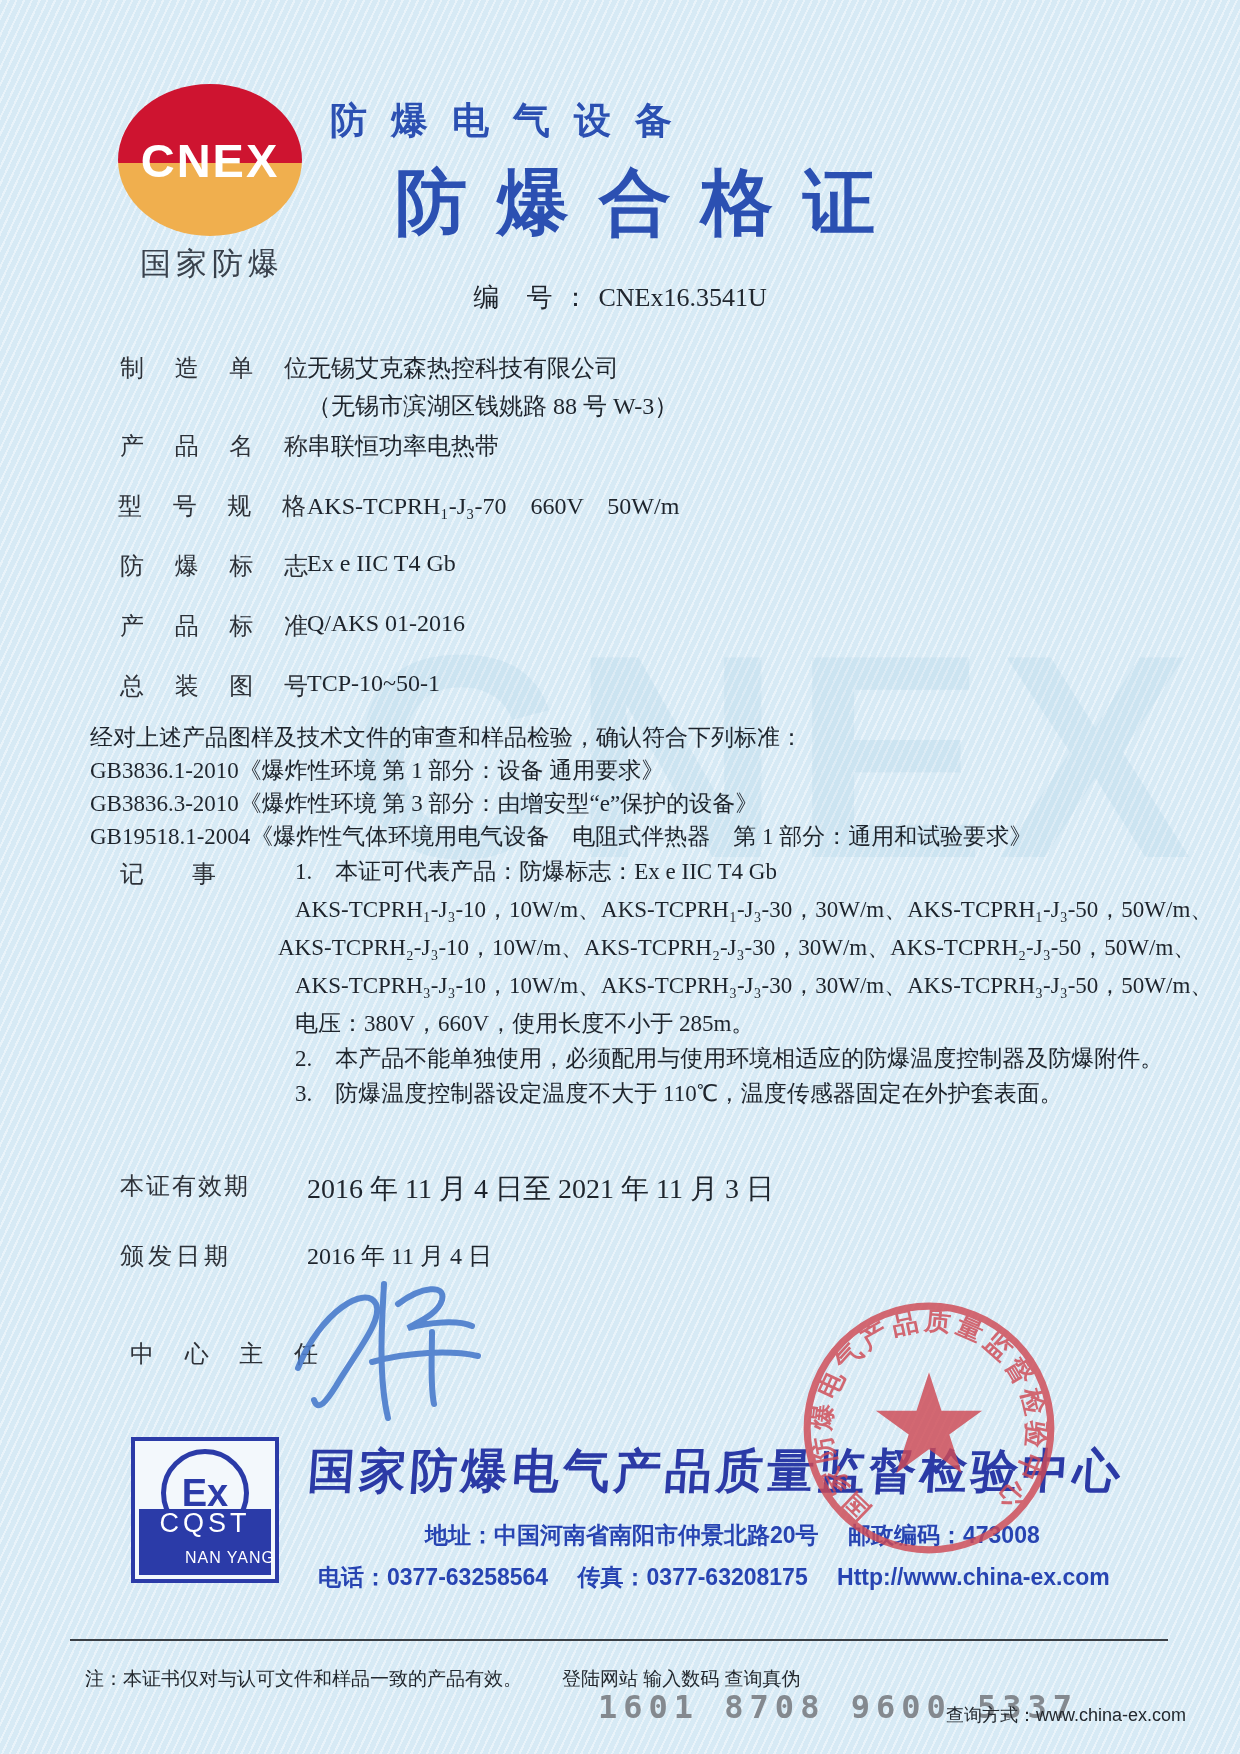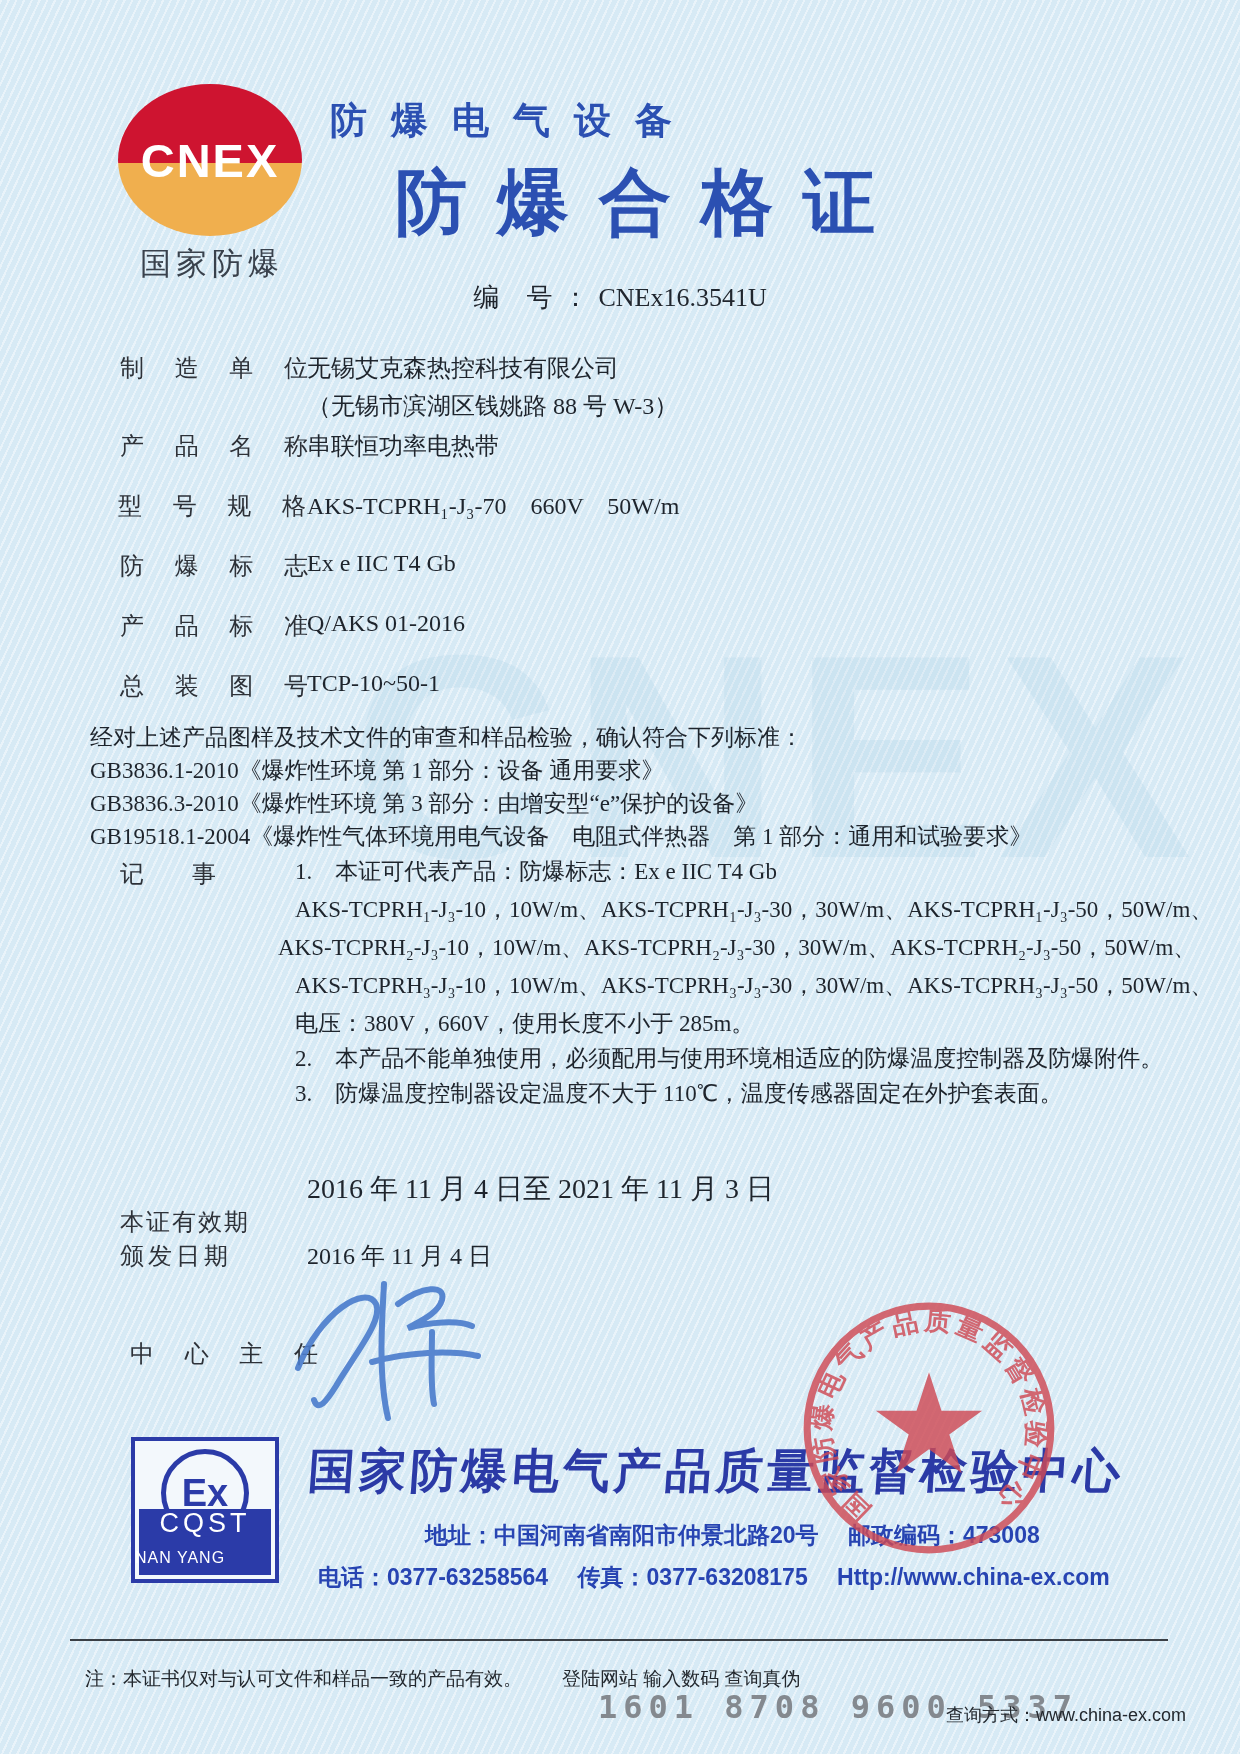--- a/index.html
+++ b/index.html
@@ -37,21 +37,21 @@
   
   .ex-mark{left:131px;top:1437px;width:148px;height:146px;border:4px solid #2b3ba8;
       background:#f3f8fc;box-sizing:border-box;}
   .ex-band{position:absolute;left:4px;right:4px;bottom:4px;height:66px;background:#2b3ba8;}
   .ex-circle{position:absolute;left:50%;top:8px;transform:translateX(-50%);
       width:88px;height:88px;border:5px solid #2b3ba8;border-radius:50%;box-sizing:border-box;
       display:flex;align-items:center;justify-content:center;}
   .ex-circle span{color:#2b3ba8;font-weight:bold;font-size:38px;}
   .ex-cqst{position:absolute;left:0;right:0;bottom:40px;text-align:center;color:#fff;
       font-size:27px;letter-spacing:4px;}
-  .ex-city{position:absolute;left:0;right:0;bottom:12px;text-align:left;color:#fff;
+  .ex-city{position:absolute;left:0;right:0;bottom:12px;text-align:right;color:#fff;
       font-size:16px;letter-spacing:1px;}
   .org-name{left:308px;top:1440px;width:840px;font-size:47px;font-weight:bold;
       color:#2b3aa6;letter-spacing:4px;white-space:nowrap;
       font-family:"DejaVu Serif",serif;transform:skewX(-4deg);}
   .org-line{font-size:23px;font-weight:bold;color:#2744b2;white-space:nowrap;}
   
   .stamp{left:797px;top:1296px;width:264px;height:264px;opacity:.82;}
   .stamp textPath{font-size:26px;letter-spacing:4px;fill:#cf4a55;
       font-family:"Liberation Sans",sans-serif;font-weight:bold;}
   
@@ -107,21 +107,21 @@
 
   <div class="abs lbl" style="left:120px;top:858px;">记　事</div>
   <div class="abs serifline" style="left:295px;top:856px;">1.　本证可代表产品：防爆标志：Ex e IIC T4 Gb</div>
   <div class="abs serifline" style="left:295px;top:894px;">AKS-TCPRH₁-J₃-10，10W/m、AKS-TCPRH₁-J₃-30，30W/m、AKS-TCPRH₁-J₃-50，50W/m、</div>
   <div class="abs serifline" style="left:278px;top:932px;">AKS-TCPRH₂-J₃-10，10W/m、AKS-TCPRH₂-J₃-30，30W/m、AKS-TCPRH₂-J₃-50，50W/m、</div>
   <div class="abs serifline" style="left:295px;top:970px;">AKS-TCPRH₃-J₃-10，10W/m、AKS-TCPRH₃-J₃-30，30W/m、AKS-TCPRH₃-J₃-50，50W/m、</div>
   <div class="abs serifline" style="left:295px;top:1008px;">电压：380V，660V，使用长度不小于 285m。</div>
   <div class="abs serifline" style="left:295px;top:1043px;">2.　本产品不能单独使用，必须配用与使用环境相适应的防爆温度控制器及防爆附件。</div>
   <div class="abs serifline" style="left:295px;top:1078px;">3.　防爆温度控制器设定温度不大于 110℃，温度传感器固定在外护套表面。</div>
 
-  <div class="abs lbl" style="left:120px;top:1170px;letter-spacing:2px;margin-top:36px;">本证有效期</div>
+  <div class="abs lbl" style="left:120px;top:1170px;letter-spacing:2px;">本证有效期</div>
   <div class="abs serifline" style="left:307px;top:1170px;font-size:28px;">2016 年 11 月 4 日至 2021 年 11 月 3 日</div>
 
   <div class="abs lbl" style="left:120px;top:1240px;letter-spacing:4px;">颁发日期</div>
   <div class="abs serifline" style="left:307px;top:1240px;font-size:24px;">2016 年 11 月 4 日</div>
 
   <div class="abs lbl" style="left:130px;top:1338px;">中 心 主 任</div>
   <svg class="abs signature" viewBox="0 0 220 160">
     <g fill="none" stroke="#4a7ccc" stroke-width="6" stroke-linecap="round" opacity="0.9">
       <path d="M18,98 C40,42 86,14 96,34 C104,50 72,88 56,116 C46,132 38,142 34,130"></path>
       <path d="M104,14 C102,50 98,106 108,148"></path>

